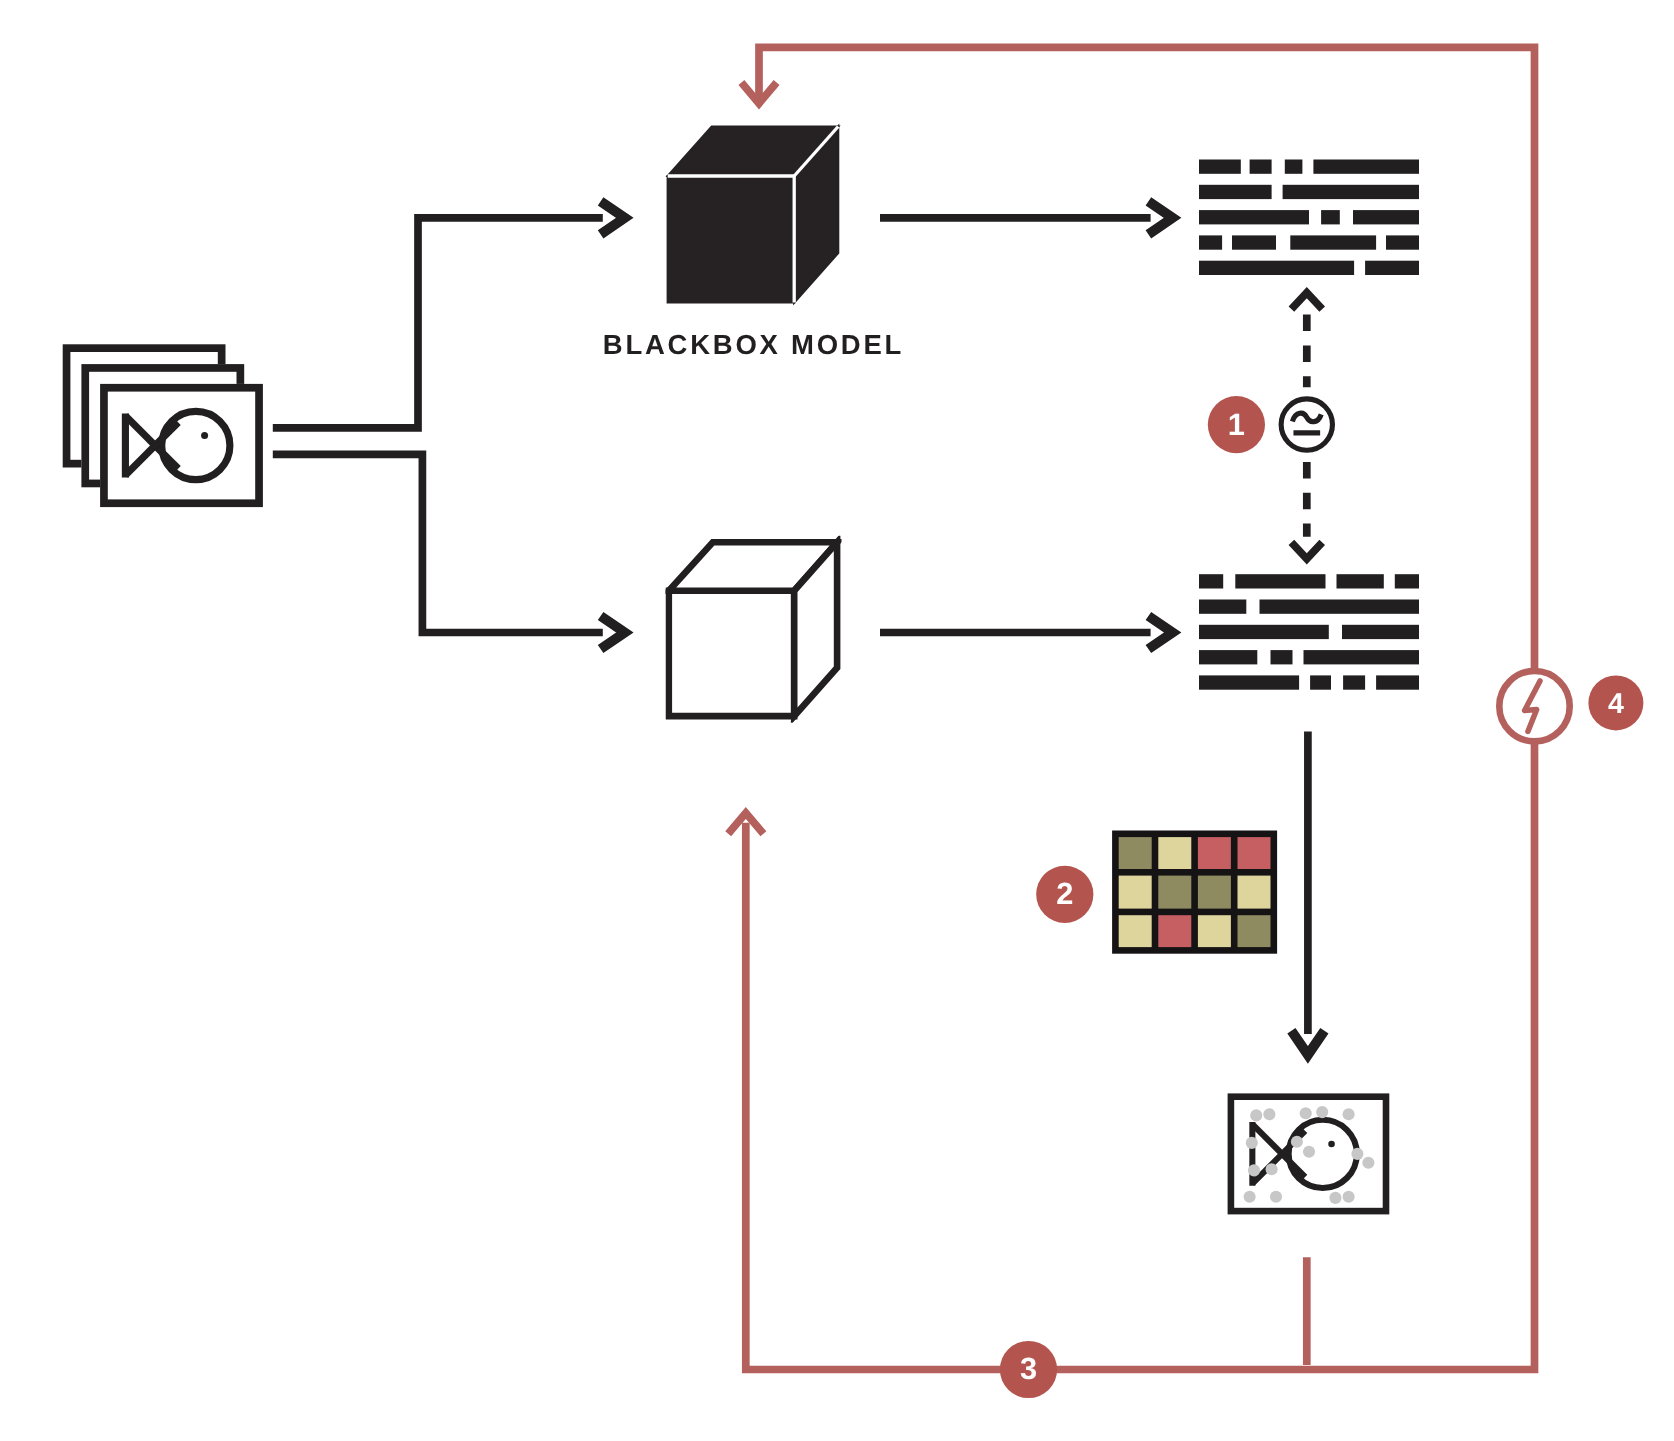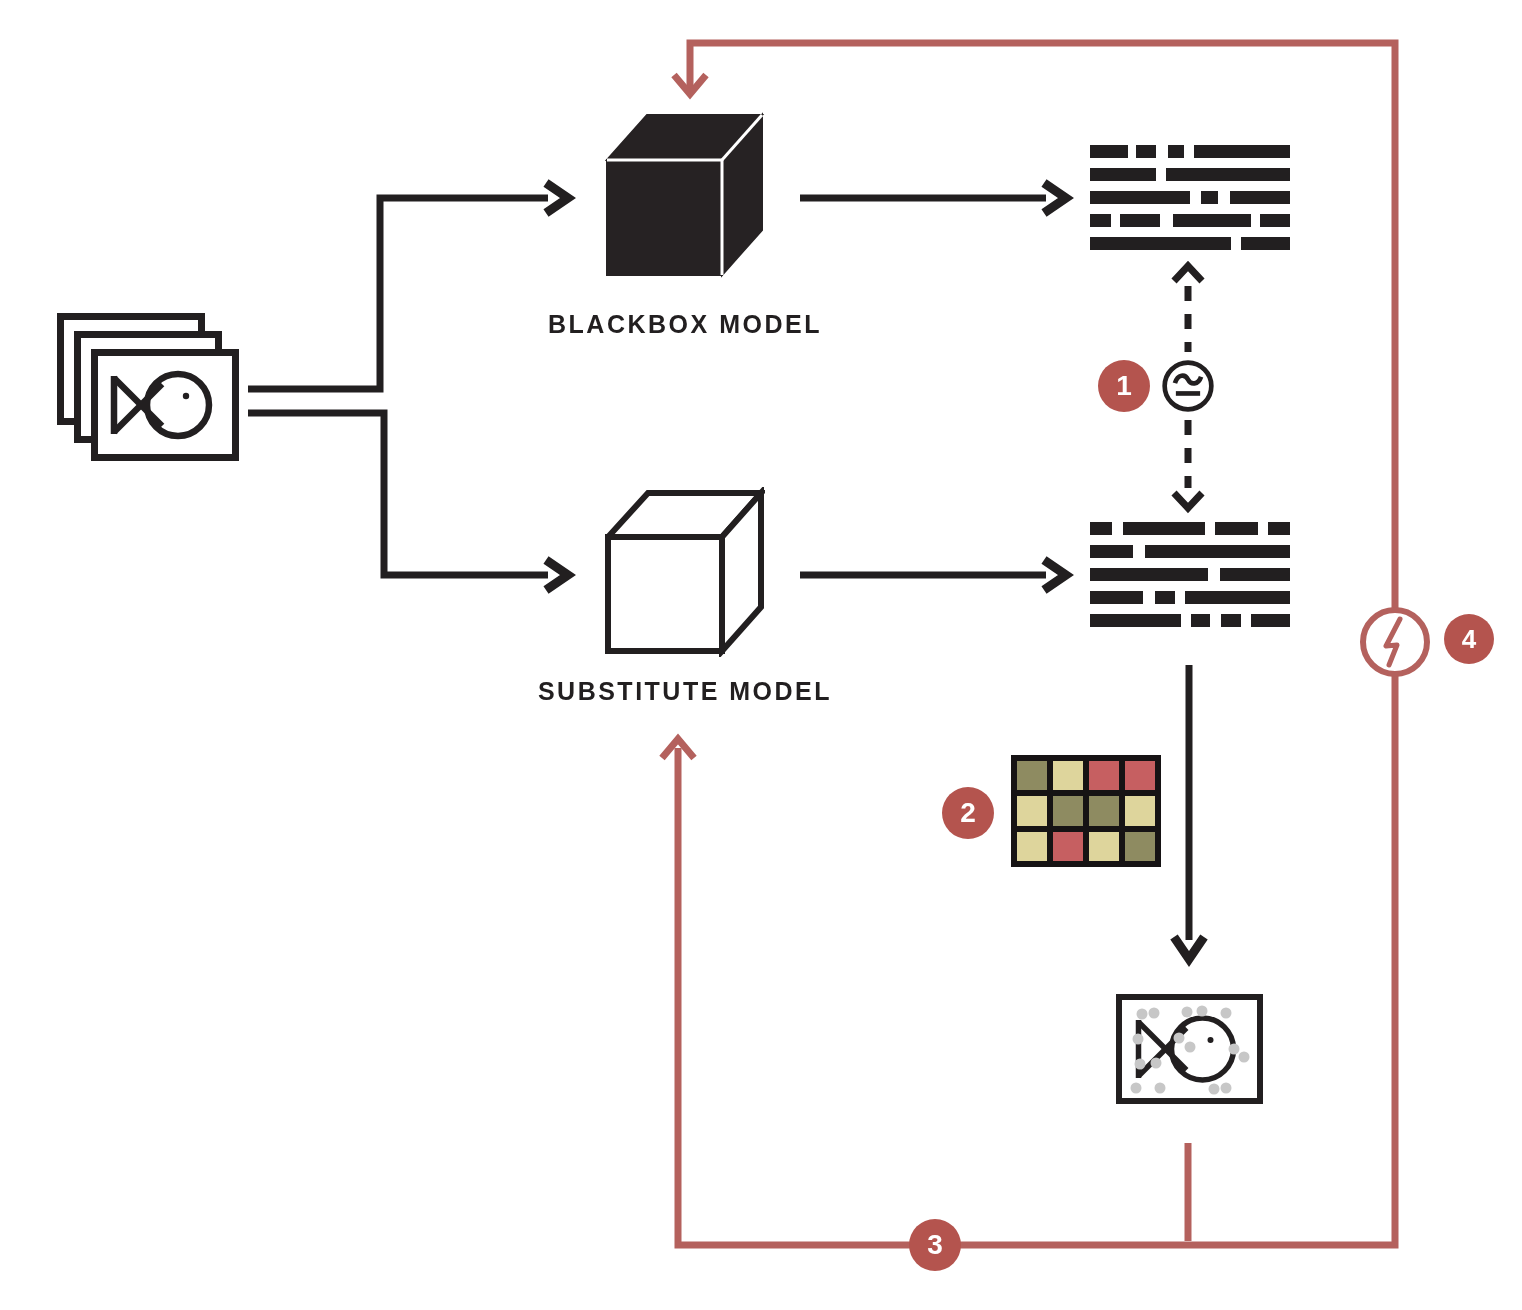--- a/index.html
+++ b/index.html
@@ -102,32 +102,31 @@
         <polygon points="2,50 117,50 117,165 2,165"></polygon>
         <polygon points="2,50 42,5 157,5 117,50"></polygon>
         <polygon points="117,50 157,5 157,120 117,165"></polygon>
       </g>
       <g stroke="#ffffff" stroke-width="3" fill="none">
         <path d="M 2,50 H 117 V 165"></path>
         <path d="M 117,50 L 157,5"></path>
       </g>
     </svg>
   </div>
-  <div class="model-label" style="left:530px;top:310px;width:310px;">BLACKBOX MODEL</div>
+  <div class="model-label" style="left:530px;top:300px;width:310px;">BLACKBOX MODEL</div>
 
   <div style="position:absolute;left:605px;top:487px;">
     <svg width="160" height="170" viewBox="0 0 160 170">
       <g fill="#ffffff" stroke="var(--ink,#221f20)" stroke-width="6" stroke-linejoin="miter">
         <polygon points="3,50 117,50 117,164 3,164"></polygon>
         <polygon points="3,50 43,6 156,6 117,50"></polygon>
         <polygon points="117,50 156,6 156,120 117,164"></polygon>
       </g>
     </svg>
   </div>
-  <div class="model-label" style="left:520px;top:677px;width:330px;">SUBSTITUTE MODEL</div>
 
   <div class="textblock" style="left:1090px;top:145px;">
       <div class="bar-row">
         <span class="seg-bar" style="width: 38px;"></span>
         <span class="seg-gap" style="width: 8px;"></span>
         <span class="seg-bar" style="width: 20px;"></span>
         <span class="seg-gap" style="width: 12px;"></span>
         <span class="seg-bar" style="width: 16px;"></span>
         <span class="seg-gap" style="width: 10px;"></span>
         <span class="seg-bar" style="width: 96px;"></span>

